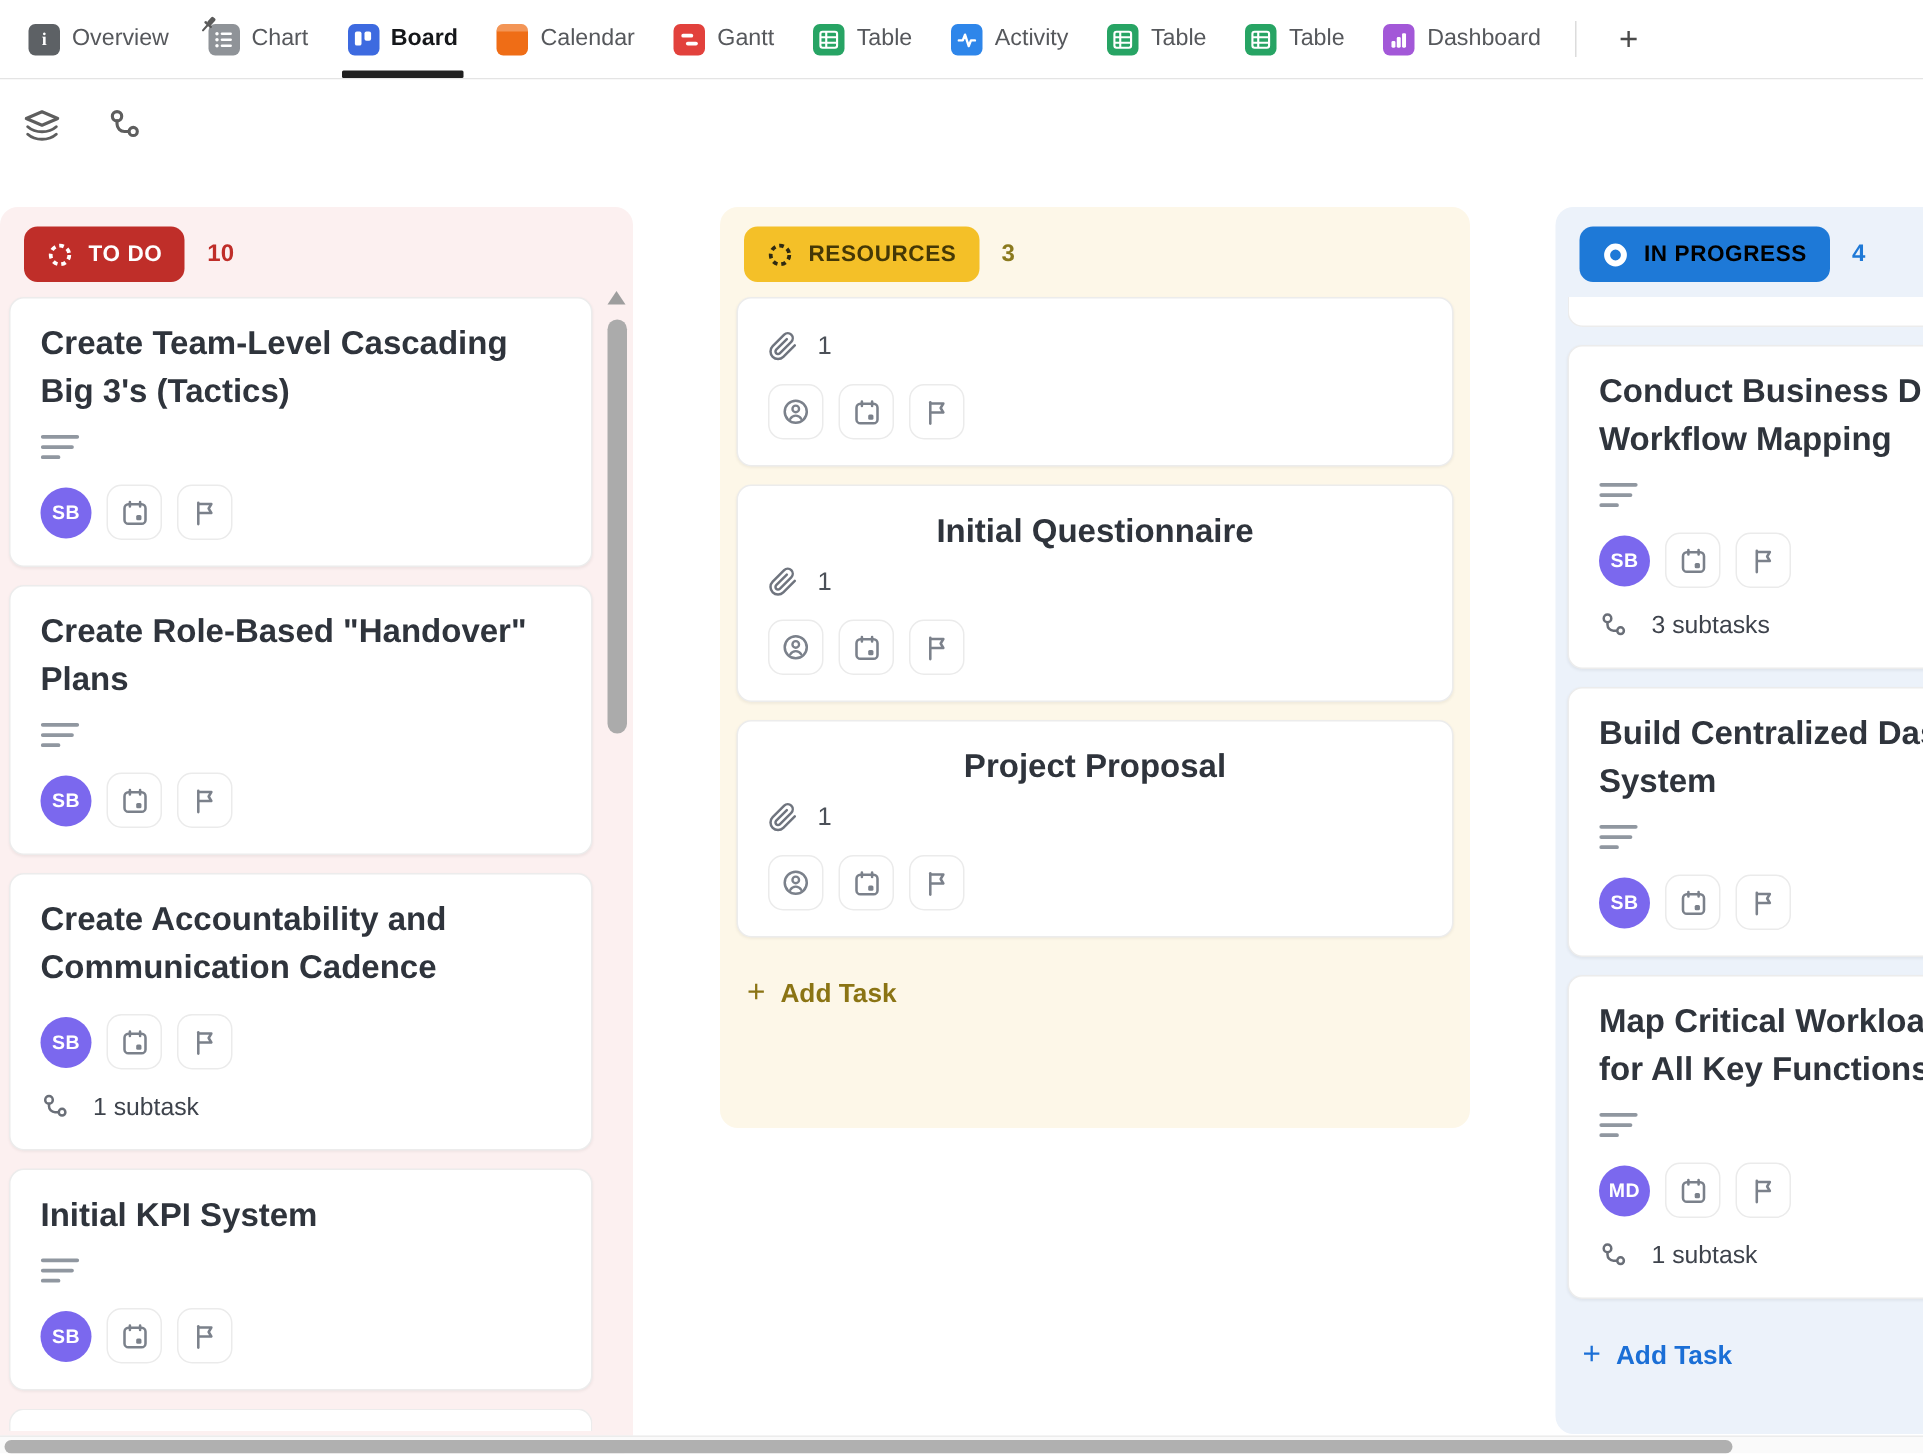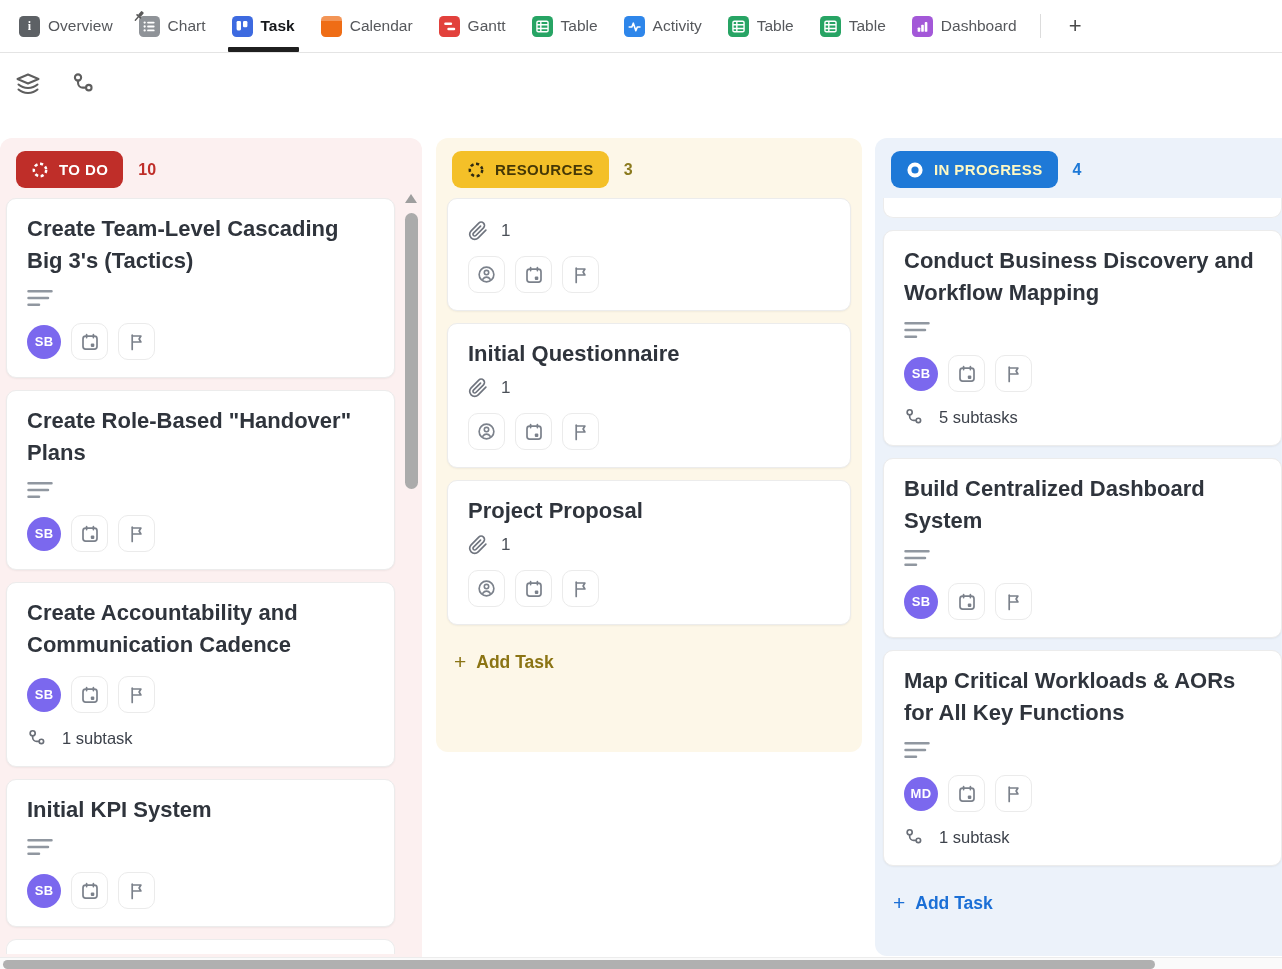--- a/index.html
+++ b/index.html
@@ -28,31 +28,31 @@
   .ticon-dash { background:#a358d8; }
   .pin-badge { position:absolute; top:-7px; left:-7px; }
   .viewbar-divider { width:1px; background:#dcdcdc; margin:14px 10px; }
   .addview { display:flex; align-items:center; padding:0 18px; color:#4a4a4a; font-size:22px; cursor:pointer; }
 
   
   .toolbar { height:62px; display:flex; align-items:center; gap:24px; padding-left:12px; background:#fff; }
   .toolbtn { display:grid; place-items:center; width:32px; height:32px; cursor:pointer; color:#5e5e5e; }
 
   
-  .board { position:absolute; top:138px; left:0; right:0; bottom:0; display:flex; align-items:flex-start; overflow:hidden; }
+  .board { position:absolute; top:138px; left:0; right:0; bottom:0; display:flex; align-items:flex-start; overflow:hidden;gap:44px; }
   .col { border-radius:12px; position:relative; flex:none; }
   .col-todo { width:422px; background:#fcf0f0; margin-right:14px; height:833px; }
-  .col-res  { width:426px; background:#fdf7e8; margin-right:13px; height:614px; }
+  .col-res  { width:500px; background:#fdf7e8; margin-right:13px; height:614px;text-align:center; }
   .col-prog { width:420px; background:#ecf2fa; height:818px; }
 
   .colhead { display:flex; align-items:center; gap:15px; padding:13px 0 10px 16px; }
   .pill { display:inline-flex; align-items:center; gap:10px; height:37px; padding:0 15px; border-radius:9px; font-weight:700; font-size:15px; letter-spacing:.4px; cursor:pointer; }
   .pill-todo { background:#bf2e29; color:#ffffff; }
   .pill-res  { background:#f4c028; color:#453806; }
-  .pill-prog { background:#1e79d7; color:#fef9c3;text-align:right; }
+  .pill-prog { background:#1e79d7; color:#000000;text-align:right; }
   .count { font-size:16px; font-weight:700; }
   .count-todo { color:#bf2e29; }
   .count-res  { color:#8b7a1e; }
   .count-prog { color:#1e79d7; }
 
   .card { background:#fff; border-radius:10px; border:1px solid #ececec; box-shadow:0 1px 2px rgba(0,0,0,.05); padding:14px 20px 17px; cursor:pointer; }
   .col-todo .card { margin:0 27px 12px 6px; }
   .col-res  .card { margin:0 11px 12px 11px; }
   .col-prog .card { margin:0 13px 12px 8px; }
   .card-title { font-size:22px; color:#2f343c; line-height:32px; font-weight:700; }
@@ -144,21 +144,21 @@
     </span>
     <span>Chart</span>
   </div>
   <div class="tab active">
     <span class="ticon ticon-board">
       <svg width="14" height="14" viewBox="0 0 14 14">
         <rect x="1.6" y="2" width="4.4" height="9.4" rx="1.3" fill="#fff"></rect>
         <rect x="8" y="2" width="4.4" height="6.2" rx="1.3" fill="#fff"></rect>
       </svg>
     </span>
-    <span>Task</span>
+    <span>Board</span>
   </div>
   <div class="tab">
     <span class="ticon ticon-cal">
       <span class="cal-band"></span>
       <span class="cal-num">31</span>
     </span>
     <span>Calendar</span>
   </div>
   <div class="tab">
     <span class="ticon ticon-gantt">
@@ -463,21 +463,21 @@
         <button class="iconbtn">
             <svg width="20" height="20" viewBox="0 0 20 20">
               <use href="#sym-flag"></use>
             </svg>
           </button>
       </div>
       <div class="sub-row">
         <svg width="21" height="21" viewBox="0 0 20 20" style="color:#6a6f78">
             <use href="#sym-subtask"></use>
           </svg>
-        <span>5 subtasks</span>
+        <span>3 subtasks</span>
       </div>
     </div>
 
     <div class="card">
       <div class="card-title">Build Centralized Dashboard System</div>
       <svg class="desc-icon" width="26" height="20" viewBox="0 0 26 20">
           <use href="#sym-desc"></use>
         </svg>
       <div class="meta-row">
         <div class="avatar">SB</div>

